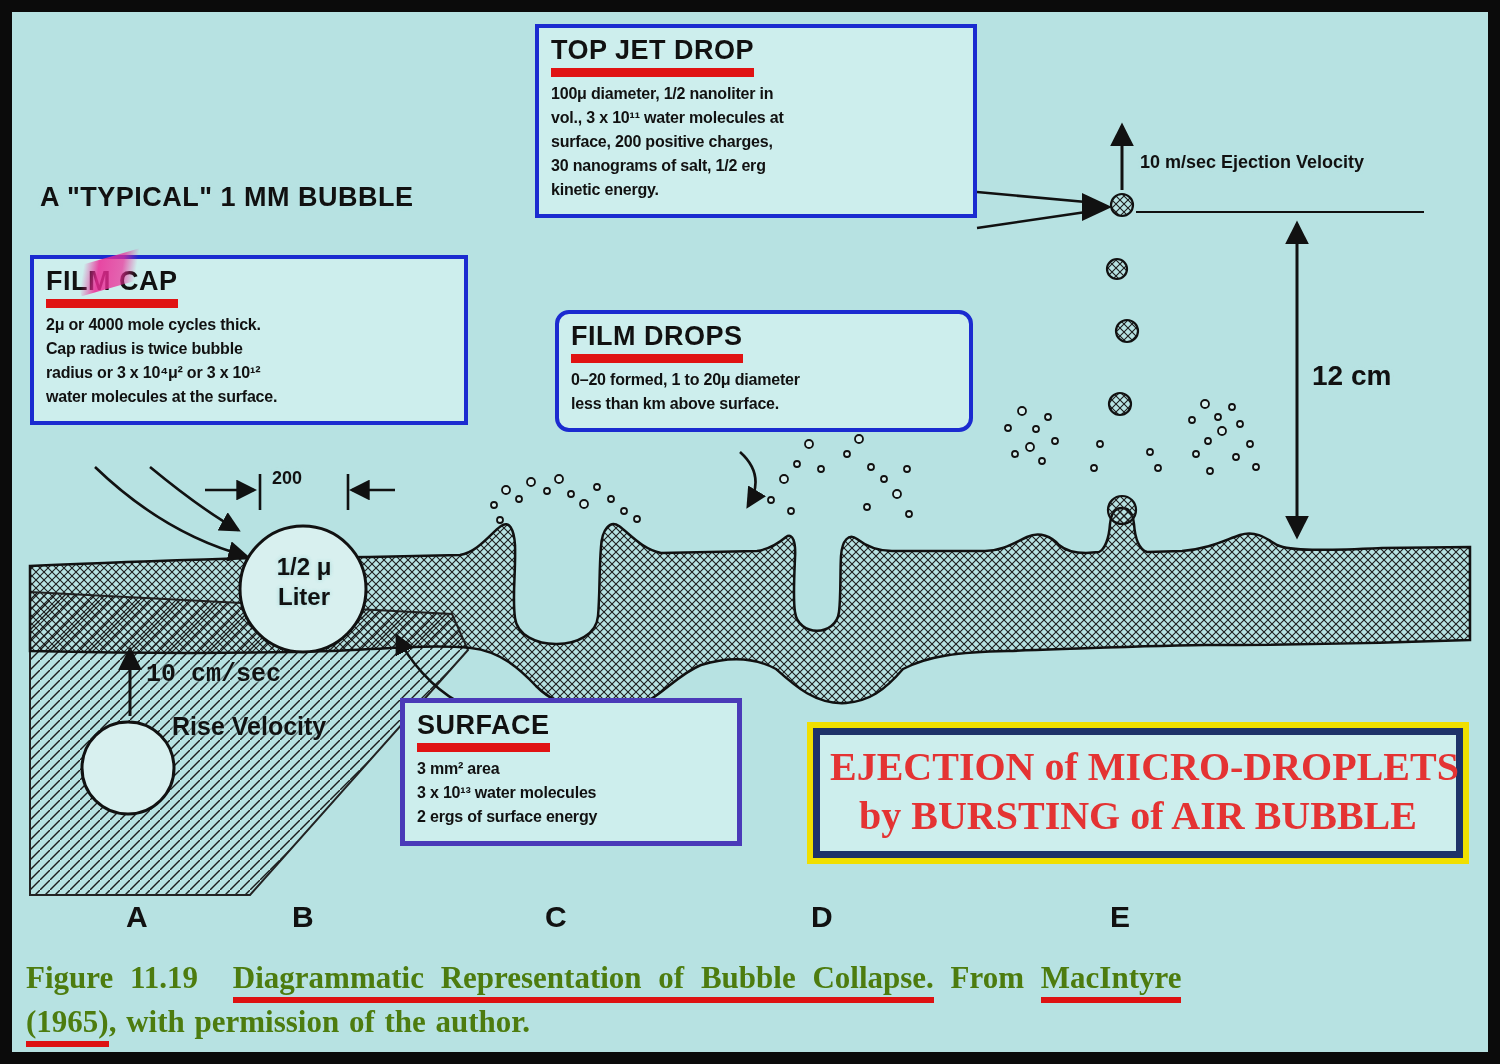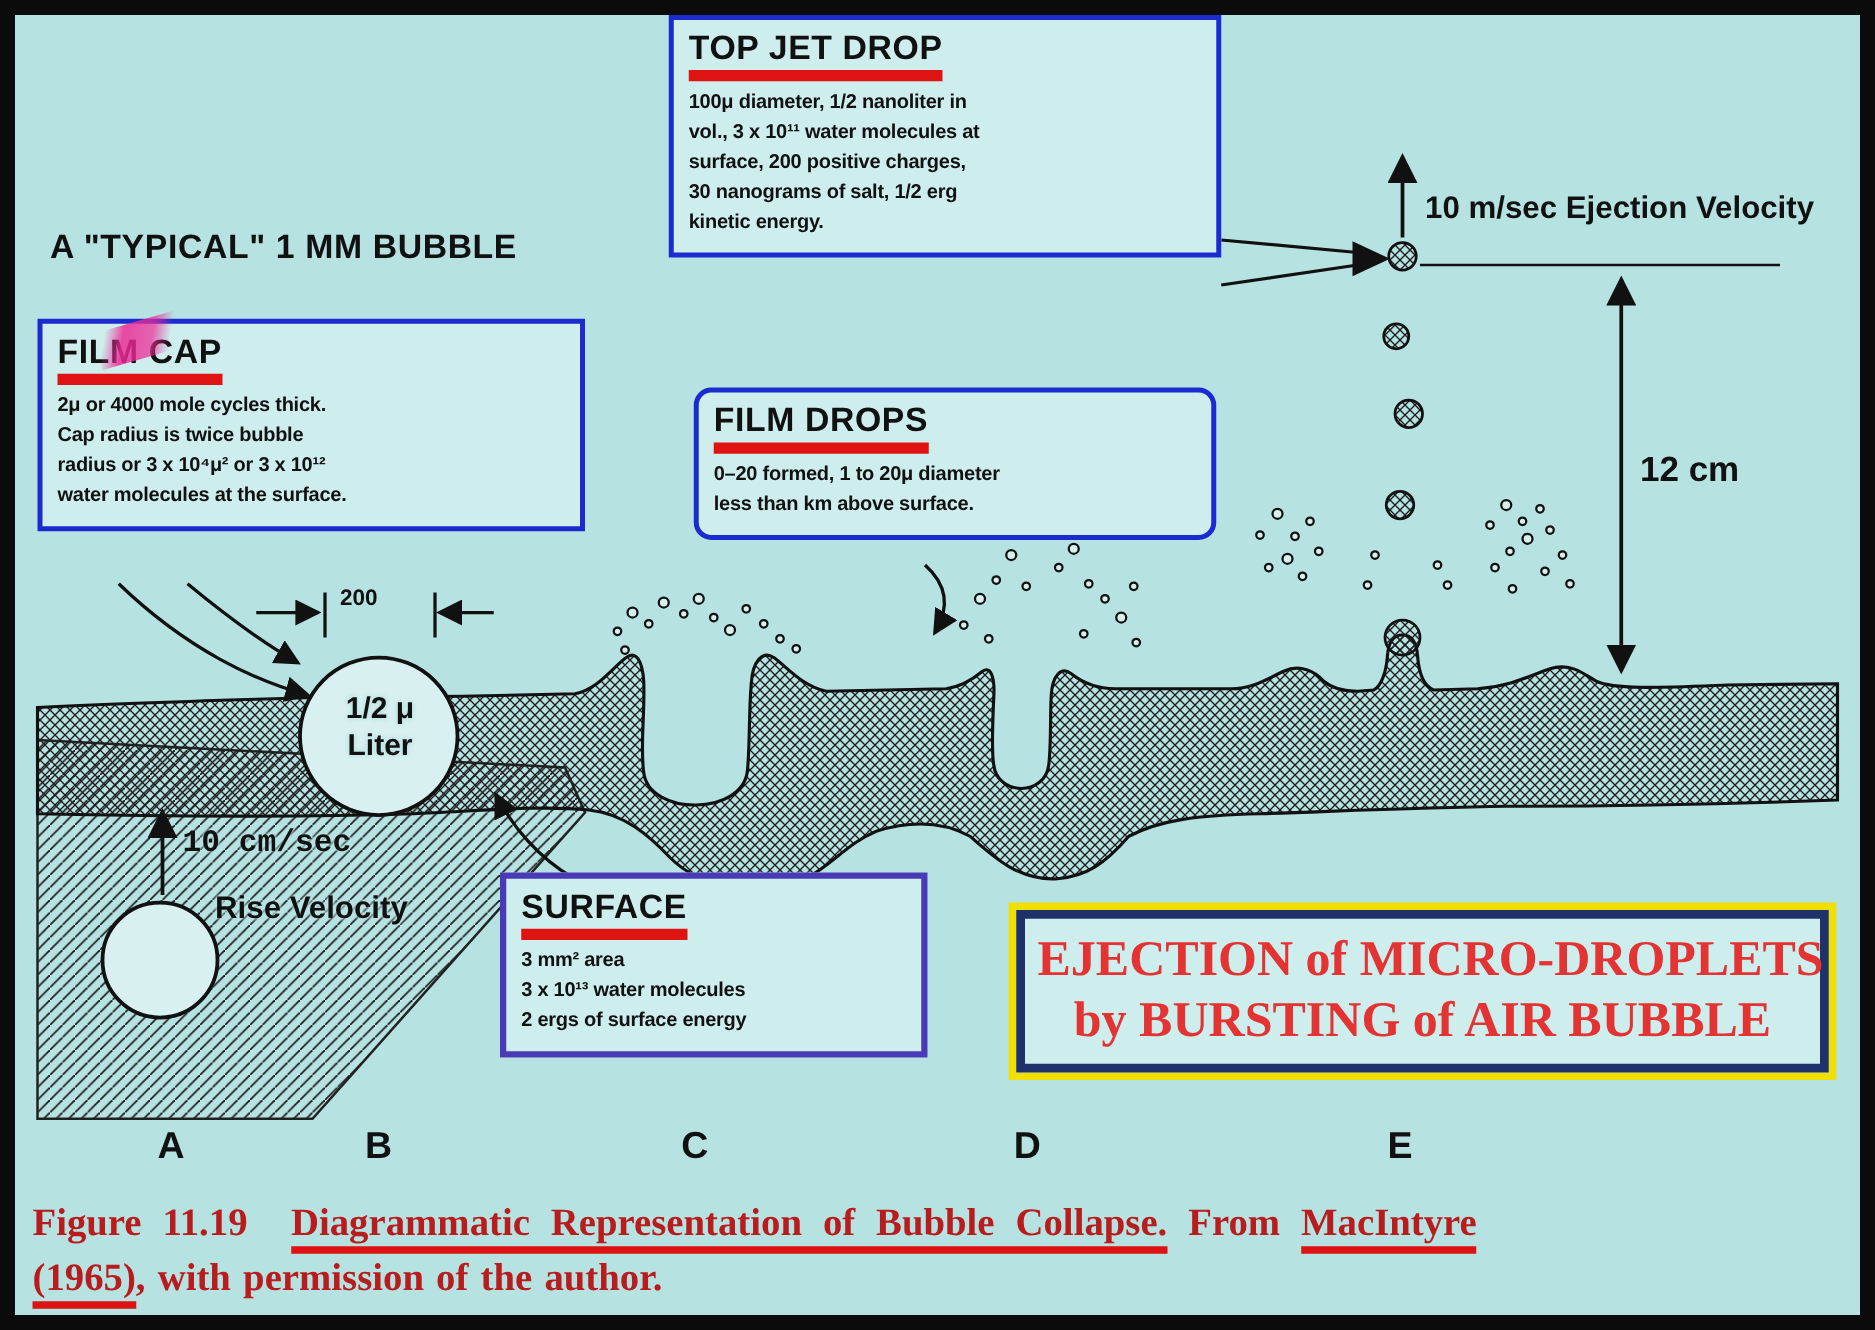--- a/index.html
+++ b/index.html
@@ -34,21 +34,21 @@
     border-bottom:9px solid #e01313;
     padding-bottom:2px;margin-bottom:5px;
     line-height:1.1;
   }
   .abox .box-body{
     font-size:16px;font-weight:bold;
     line-height:1.5;
     letter-spacing:-0.2px;
     white-space:pre-line;
   }
-  .box-topjet{left:535px;top:12px;width:442px;}
+  .box-topjet{left:535px;top:24px;width:442px;}
   .box-filmcap{left:30px;top:255px;width:438px;}
   .box-filmdrops{left:555px;top:310px;width:418px;border-radius:14px;}
   .box-surface{left:400px;top:698px;width:342px;border-color:#4a3ab8;border-width:5px;}
 
   .box-ejection{
     position:absolute;z-index:10;
     left:807px;top:722px;width:662px;
     border:6px solid #f0df00;
     box-sizing:border-box;
   }
@@ -63,21 +63,21 @@
     font-weight:bold;
     font-size:40px;line-height:1.22;
     color:#e43333;
     white-space:nowrap;
   }
 
   
   .lbl{position:absolute;z-index:10;font-weight:bold;
        text-shadow:0 0 4px #b7e2e2,0 0 4px #b7e2e2;}
   .lbl-typical{left:40px;top:182px;font-size:27px;letter-spacing:.5px;}
-  .lbl-ejvel{left:1140px;top:152px;font-size:25px;}
+  .lbl-ejvel{left:1140px;top:152px;font-size:18px;}
   .lbl-12cm{left:1312px;top:360px;font-size:28px;}
   .lbl-risespeed{left:146px;top:660px;font-size:25px;font-family:Liberation Mono, monospace;}
   .lbl-riselabel{left:172px;top:712px;font-size:25px;text-align:center;}
   .lbl-200{left:272px;top:468px;font-size:18px;}
   .lbl-bubble{left:248px;top:552px;width:112px;text-align:center;
               font-size:24px;line-height:1.25;}
   .stage{position:absolute;z-index:10;top:900px;font-size:30px;font-weight:bold;}
   .stage-a{left:126px;} .stage-b{left:292px;} .stage-c{left:545px;}
   .stage-d{left:811px;} .stage-e{left:1110px;}
 
@@ -85,21 +85,21 @@
     position:absolute;z-index:12;left:76px;top:256px;width:78px;height:30px;
     background:linear-gradient(115deg,transparent 12%,rgba(236,42,150,.85) 30%,rgba(236,42,150,.7) 58%,transparent 75%);
     transform:rotate(-16deg);
     pointer-events:none;
   }
 
   
   .caption{
     position:absolute;z-index:10;left:26px;top:960px;width:1450px;
     font-family:"Liberation Serif","DejaVu Serif",serif;
-    font-weight:bold;color:#b91c1c;font-size:31px;
+    font-weight:bold;color:#4d7c0f;font-size:31px;
   }
   .caption .cap-line1{word-spacing:9px;}
   .caption .cap-line2{margin-top:8px;word-spacing:2px;}
   .cap-figure{margin-right:18px;}
   .red-under{border-bottom:6px solid #dd1212;padding-bottom:2px;}
 </style>
 </head>
 <body>
 
 <div class="frame">

